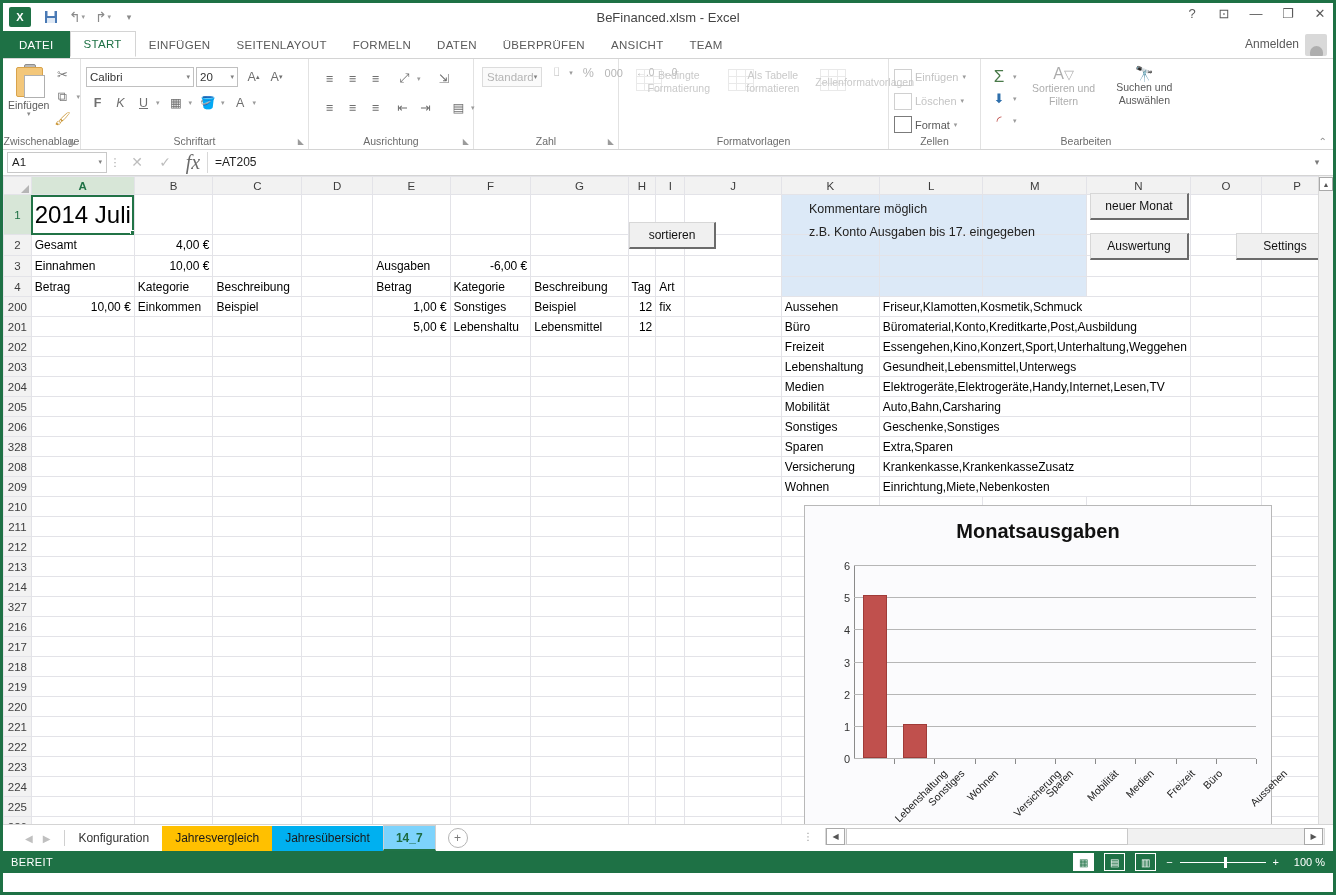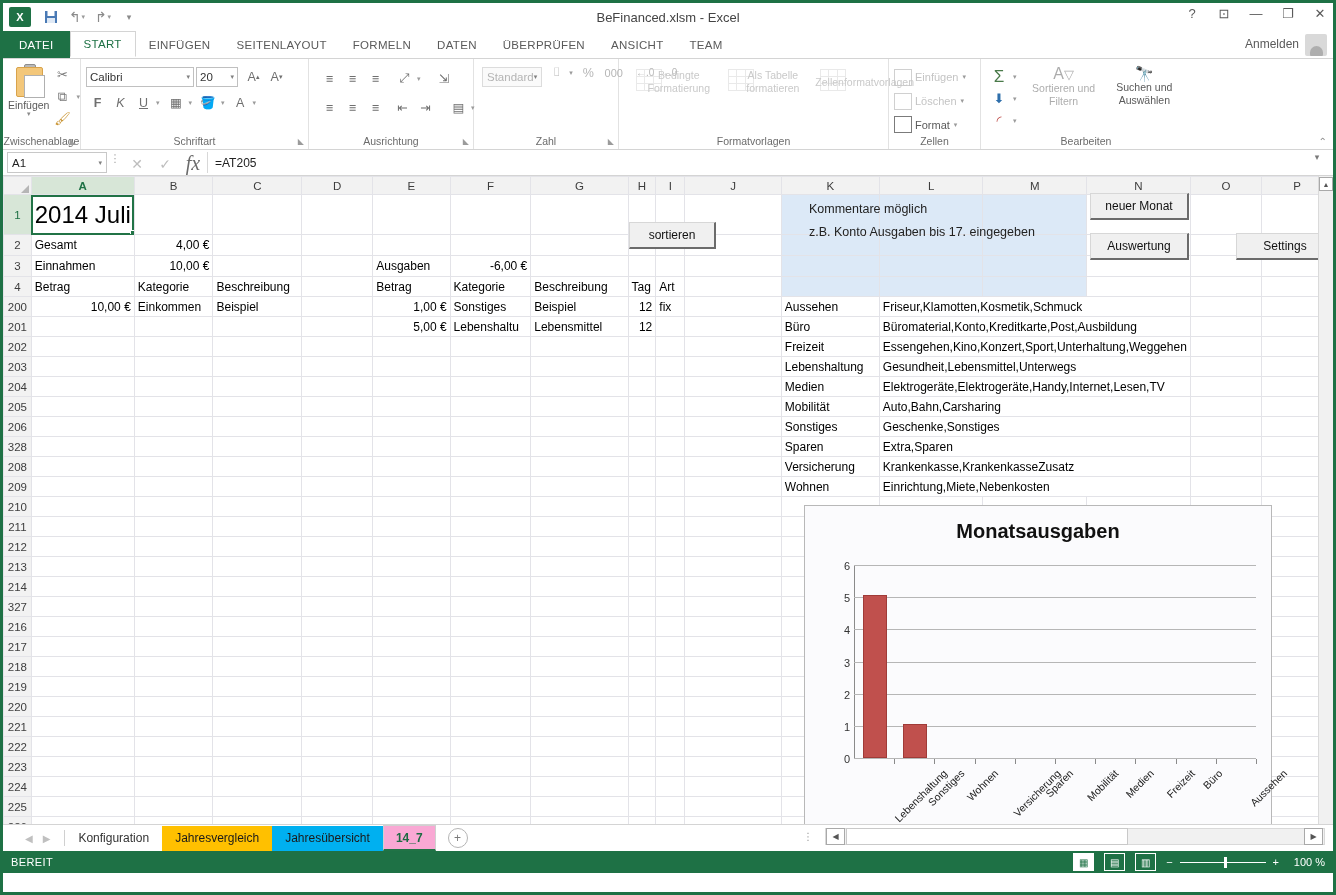--- a/index.html
+++ b/index.html
@@ -102,21 +102,21 @@
 
   .cellbtn{display:flex;align-items:center;gap:3px;height:21px;color:#c4c4c4;font-size:11px;}
   .cellbtn.on{color:#5a5a5a;}
   .ci{width:16px;height:15px;border:1px solid currentColor;opacity:.8;}
 
   .editbtn{display:flex;flex-direction:column;align-items:center;padding:0 5px;}
   .sigma{font-size:17px;color:#4a7a4a;line-height:1;}
   .collapse{position:absolute;right:6px;bottom:2px;color:#8a8a8a;font-size:10px;}
 
   
-  .fbar{height:26px;display:flex;align-items:flex-start;background:#fff;padding:2px 7px 3px 4px;
+  .fbar{height:26px;display:flex;align-items:center;background:#fff;padding:2px 7px 3px 4px;
     box-sizing:border-box;border-bottom:1px solid #d4d4d4;}
   .namebox{width:100px;height:21px;border:1px solid #c8c8c8;background:#fff;display:flex;
     align-items:center;padding:0 4px;font-size:11.5px;box-sizing:border-box;color:#222;}
   .grip{width:16px;text-align:center;color:#a8a8a8;font-size:11px;letter-spacing:0;}
   .fbtns{display:flex;align-items:center;gap:0px;}
   .fbtns span{width:28px;text-align:center;color:#bdbdbd;font-size:14px;}
   .fbtns span.fx{color:#6b6b6b;font-style:italic;font-family:"Liberation Serif",serif;font-size:20px;}
   .finput{flex:1;height:21px;border-left:1px solid #d8d8d8;display:flex;align-items:center;
     padding-left:7px;font-size:12px;color:#222;}
   .fdrop{width:18px;text-align:center;color:#7a7a7a;font-size:9px;}
@@ -169,21 +169,21 @@
   .tabbar{height:26px;background:#fff;display:flex;align-items:center;position:relative;
     border-top:1px solid #d4d4d4;}
   .navarrows{display:flex;align-items:center;gap:10px;padding:0 14px 0 22px;color:#c0c0c0;
     font-size:10px;}
   .tabsep{width:1px;height:16px;background:#d0d0d0;}
   .stab{height:23px;padding:0 12px;display:flex;align-items:center;font-size:12px;color:#222;
     border:1px solid transparent;}
   .stab.plain{color:#333;}
   .stab.yellow{background:#ffc000;color:#1a1a1a;}
   .stab.cyan{background:#00b0f0;color:#1a1a1a;}
-  .stab.active{background:#f9a8d4;border:1px solid #d0d0d0;border-bottom:2px solid #217346;
+  .stab.active{background:#7dd3fc;border:1px solid #d0d0d0;border-bottom:2px solid #217346;
     font-weight:bold;color:#1b6b42;}
   .addsheet{margin-left:12px;width:18px;height:18px;border-radius:50%;border:1px solid #b5b5b5;
     color:#7a7a7a;font-size:12px;display:flex;align-items:center;justify-content:center;}
   .hsb{position:absolute;right:8px;top:3px;width:500px;height:17px;background:#f1f1f1;
     border:1px solid #d9d9d9;display:flex;align-items:center;box-sizing:border-box;}
   .hsb .arrowb{width:17px;height:15px;background:#fff;border:1px solid #a9a9a9;
     display:flex;align-items:center;justify-content:center;font-size:8px;color:#555;}
   .hsb .thumb{height:15px;width:280px;background:#fff;border:1px solid #c9c9c9;margin-left:1px;}
   .hsb .arrowr{position:absolute;right:1px;}
   .dots3{position:absolute;right:520px;top:6px;color:#9b9b9b;font-size:10px;letter-spacing:0;}

